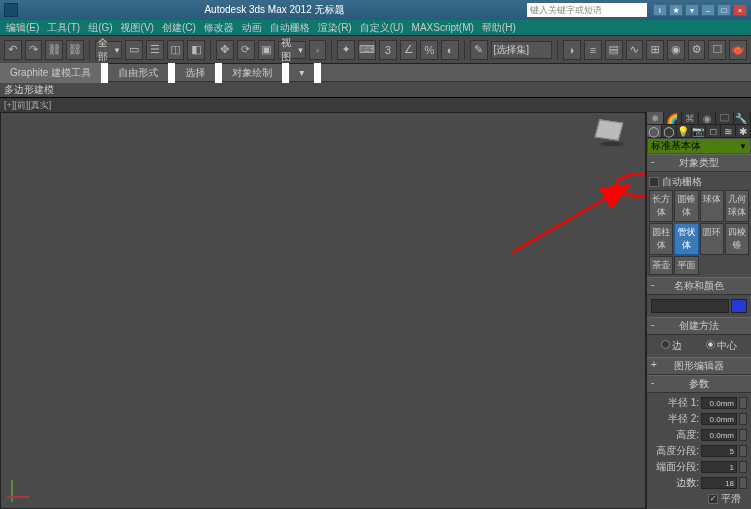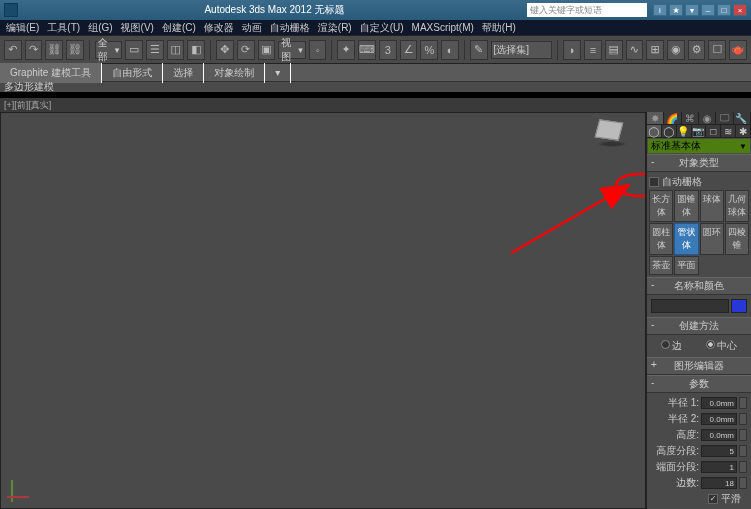--- a/index.html
+++ b/index.html
@@ -8,36 +8,36 @@
 
 .titlebar { height: 20px; background: linear-gradient(#3a6a8a, #2a5a7a); display: flex; align-items: center; padding: 0 4px; color: #fff; }
 .titlebar .app-icon { width: 14px; height: 14px; background: #1a4a6a; border: 1px solid #0a3a5a; margin-right: 4px; }
 .titlebar .title { flex: 1; text-align: center; font-size: 10px; }
 .titlebar .search { width: 120px; height: 14px; background: #fff; color: #888; font-size: 9px; padding: 0 3px; display: flex; align-items: center; }
 .titlebar .win-icons { display: flex; gap: 2px; margin-left: 6px; }
 .titlebar .win-icons span { width: 14px; height: 12px; background: #5a8aaa; border: 1px solid #3a6a8a; display: flex; align-items: center; justify-content: center; font-size: 8px; }
 .titlebar .win-icons .close { background: #cc4444; }
 
 
-.menubar { height: 16px; background: #0f172a; display: flex; align-items: center; padding: 0 4px; gap: 4px; border-bottom: 1px solid #222; }
+.menubar { height: 16px; background: #0f766e; display: flex; align-items: center; padding: 0 4px; gap: 4px; border-bottom: 1px solid #222; }
 .menubar span { font-size: 10px; color: #ccc; padding: 0 2px; }
 
 
 .toolbar { height: 28px; background: #4a4a4a; display: flex; align-items: center; padding: 0 4px; gap: 3px; border-bottom: 1px solid #222; }
 .tool-btn { width: 20px; height: 20px; background: #555; border: 1px solid #333; display: flex; align-items: center; justify-content: center; color: #bbb; font-size: 11px; }
 .tool-dropdown { height: 18px; background: #555; border: 1px solid #333; color: #ccc; font-size: 9px; padding: 0 2px; display: flex; align-items: center; }
 .tool-sep { width: 1px; height: 20px; background: #333; margin: 0 2px; }
 
 
 .ribbon { height: 18px; background: #5a5a5a; display: flex; align-items: center; border-bottom: 1px solid #333; }
-.ribbon-tab { padding: 10px 10px; font-size: 10px; color: #ccc; border-right: 1px solid #ffffff; height: 100%; display: flex; align-items: center; }
+.ribbon-tab { padding: 10px 10px; font-size: 10px; color: #ccc; border-right: 7px solid #ffffff; height: 100%; display: flex; align-items: center; }
 .ribbon-tab.active { background: #6a6a6a; }
 
 
-.subribbon { height: 16px; background: #4a4a4a; display: flex; align-items: center; padding: 1px 4px; border-bottom: 6px solid #000000; }
+.subribbon { height: 16px; background: #4a4a4a; display: flex; align-items: center; padding: 1px 4px; border-bottom: 1px solid #000000; }
 .subribbon span { font-size: 10px; }
 
 
 .viewport-label { height: 14px; background: #3a3a3a; padding: 0 4px; font-size: 9px; color: #aaa; display: flex; align-items: center; }
 
 
 .main { position: absolute; top: 112px; left: 0; right: 0; bottom: 0; display: flex; }
 .viewport { flex: 1; background: #4a4a4a; position: relative; border: 1px solid #222; }
 .viewcube { position: absolute; top: 8px; right: 18px; width: 30px; height: 26px; }
 .viewcube-top { width: 24px; height: 18px; background: #bbb; border: 1px solid #888; transform: skew(-15deg, 8deg); }

